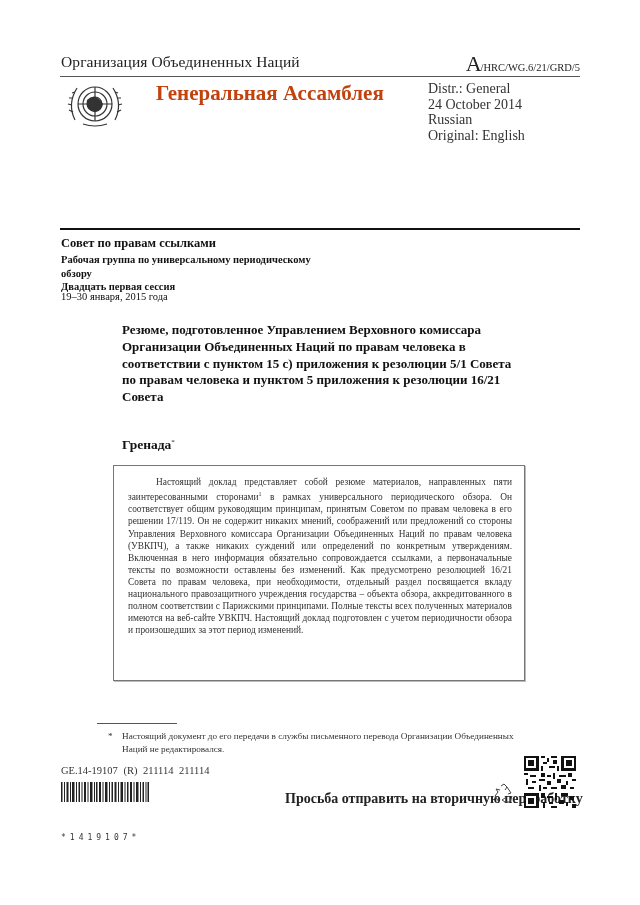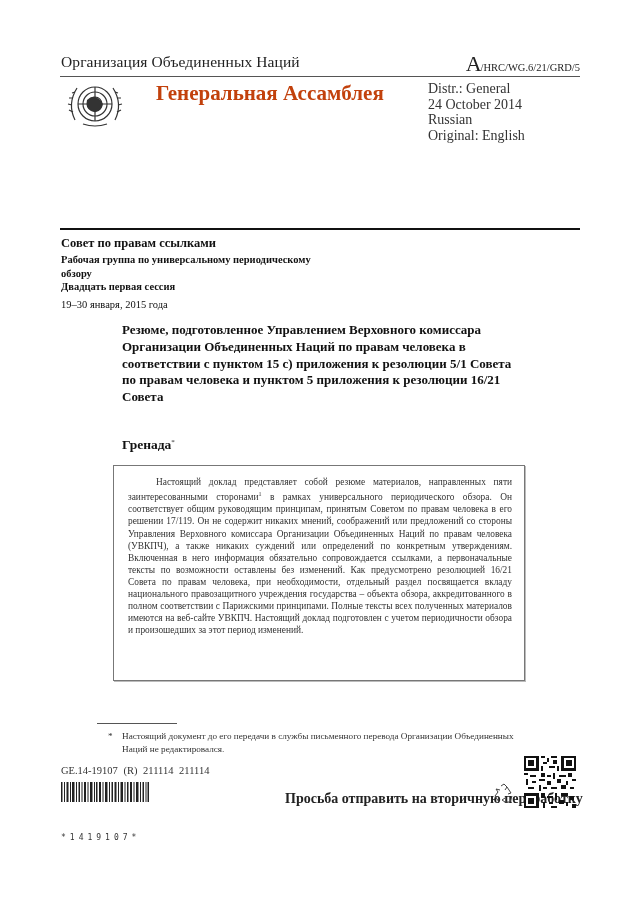--- a/index.html
+++ b/index.html
@@ -11,21 +11,21 @@
   .org-name { left: 61px; top: 53px; font-size: 15.5px; color: #222; letter-spacing: 0.1px; }
   .symbol { right: 60px; top: 51px; font-size: 10.5px; color: #222; white-space: nowrap; }
   .symbol .big { font-size: 22px; letter-spacing: -1px; }
   .rule-top { left: 60px; top: 76px; width: 520px; height: 0; border-top: 1px solid #555; }
   .emblem { left: 65px; top: 80px; width: 60px; height: 48px; }
   .assembly { left: 128px; top: 81px; font-size: 21px; font-weight: bold; color: #c2410c; margin-left: 28px; }
   .distr { left: 428px; top: 81px; font-size: 14px; line-height: 15.5px; color: #333; }
   .rule-thick { left: 60px; top: 228px; width: 520px; height: 0; border-top: 2px solid #111; }
   .council { left: 61px; top: 236px; font-size: 12.5px; font-weight: bold; }
   .wg { left: 61px; top: 253px; font-size: 10.5px; line-height: 13.5px; font-weight: bold; width: 250px; }
-  .dates { left: 61px; top: 291px; font-size: 10.5px; margin-top: 8px; }
+  .dates { left: 61px; top: 291px; font-size: 10.5px; }
   .title { left: 122px; top: 322px; width: 400px; font-size: 13px; line-height: 16.8px; font-weight: bold; }
   .country { left: 122px; top: 437px; font-size: 13.5px; font-weight: bold; }
   .country sup { font-size: 7px; font-weight: normal; }
   .summary-box {
     left: 113px; top: 465px; width: 412px; height: 216px;
     border: 1px solid #777; box-shadow: 1px 1px 0 #bbb; box-sizing: border-box;
   }
   .summary-text {
     position: absolute; left: 14px; top: 10px; width: 384px;
     font-size: 9.4px; line-height: 12.1px; text-align: justify; color: #333;

